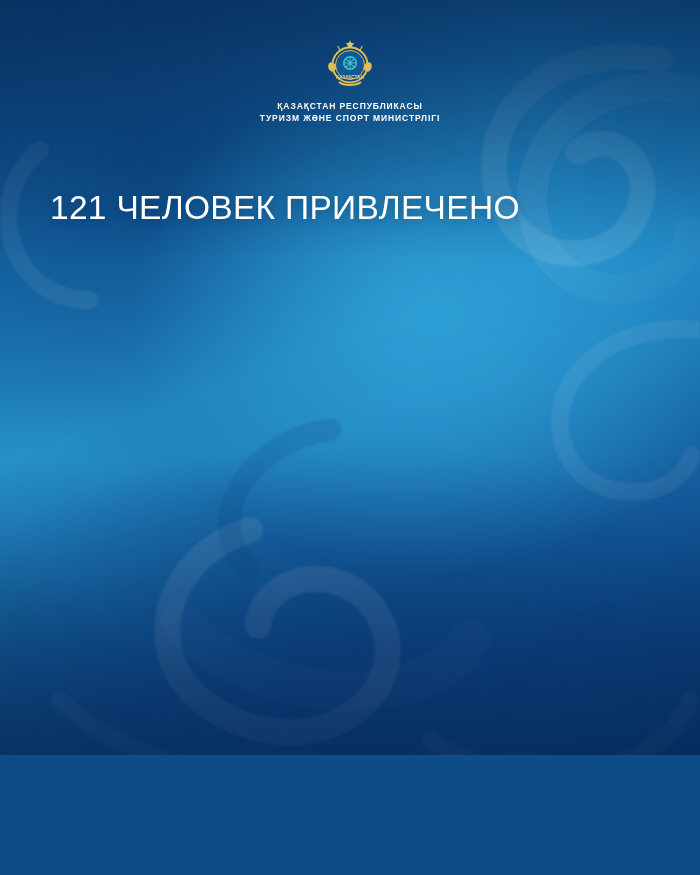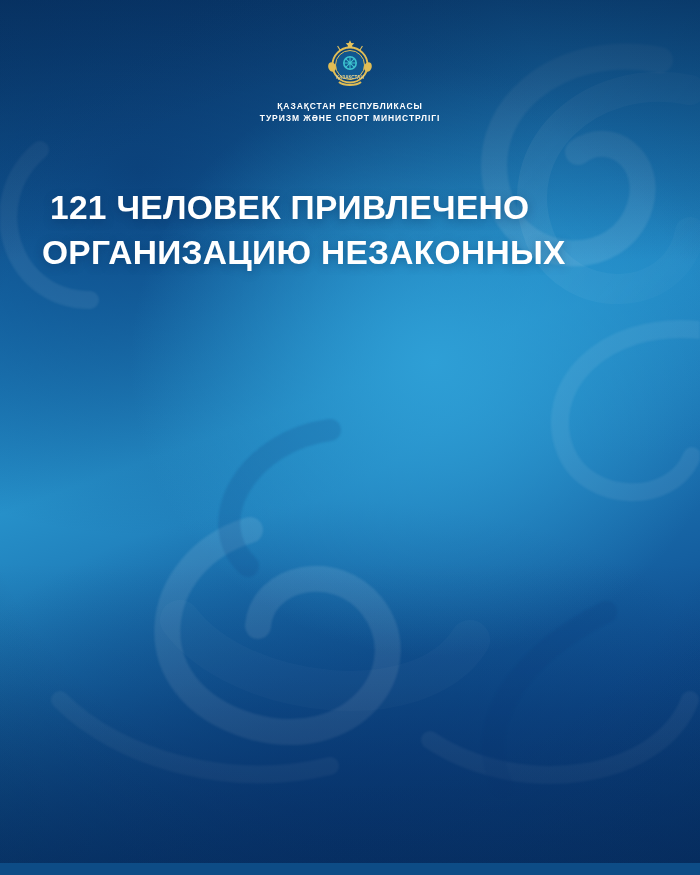--- a/index.html
+++ b/index.html
@@ -10,21 +10,21 @@
   body {
     width: 700px;
     height: 875px;
     overflow: hidden;
     font-family: "Liberation Sans", sans-serif;
   }
 
   #poster {
     position: relative;
     width: 700px;
-    height: 863px;
+    height: 755px;
     overflow: hidden;
     background: #8b5cf6;
   }
 
   
   .bg-base {
     position: absolute;
     inset: 0;
     background:
       radial-gradient(ellipse 70% 55% at 62% 42%, #2e9fd6 0%, rgba(46,159,214,0) 62%),
@@ -97,21 +97,21 @@
     white-space: nowrap;
   }
 
   
   .headline {
     position: absolute;
     top: 186px;
     left: 42px;
     width: 620px;
     color: #ffffff;
-    font-weight: bold;
+    font-weight: normal;
     font-size: 33.5px;
     line-height: 1.33;
     letter-spacing: 0.3px;
     text-transform: uppercase;
     text-shadow: 0 2px 10px rgba(4,36,76,0.35);
   }
   .headline .line {
     display: block;
     white-space: nowrap;
   }
@@ -196,16 +196,15 @@
     </div>
 
     <div class="ministry-lines">
       <div>ҚАЗАҚСТАН РЕСПУБЛИКАСЫ</div>
       <div>ТУРИЗМ ЖӘНЕ СПОРТ МИНИСТРЛІГІ</div>
     </div>
   </div>
 
   <div class="headline">
     <span class="line first">121 ЧЕЛОВЕК ПРИВЛЕЧЕНО</span>
-    <span class="line">ОРГАНИЗАЦИЮ НЕЗАКОННЫХ</span>
   </div>
 
 </div>
 
 </body></html>

